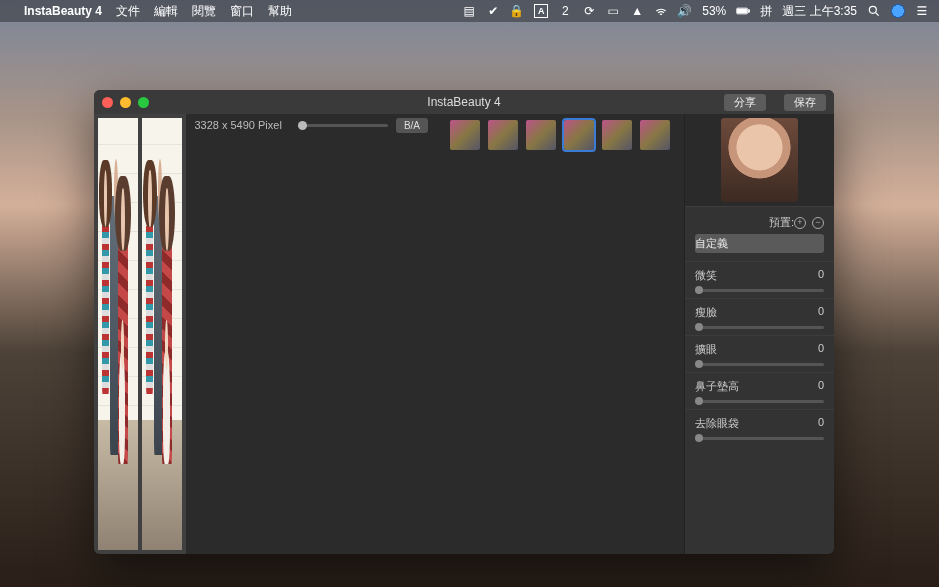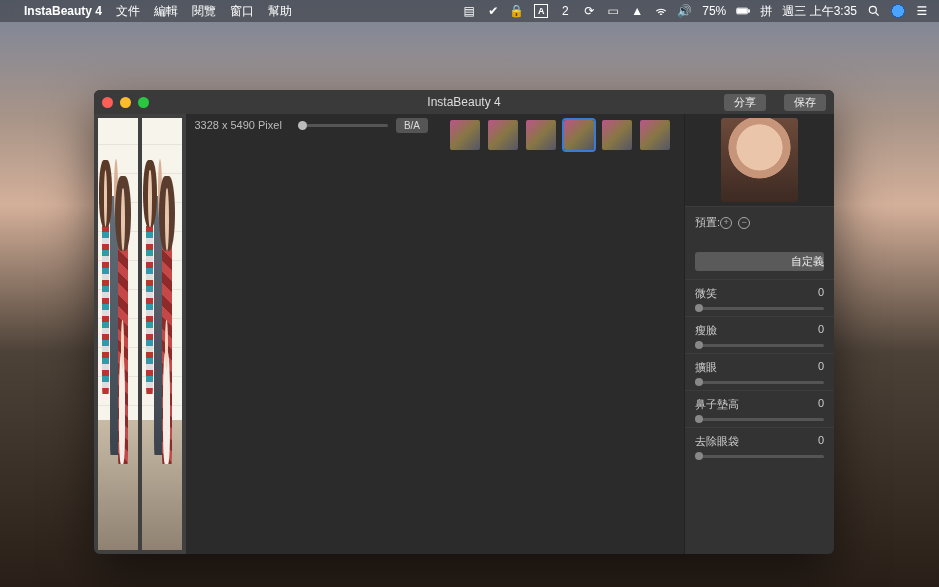--- a/index.html
+++ b/index.html
@@ -97,25 +97,25 @@
 }
 .face-strip{ height:92px; background:#2a2a2a; display:flex; align-items:center; justify-content:center; gap:4px; padding:4px;}
 .face-strip .main-face{ flex:1; height:100%;
   background: radial-gradient(circle at 50% 35%, #eac5a9 0 34%, #c79579 35% 46%, transparent 47%),
               linear-gradient(#6d4a3b,#3d2a22);
   border-radius:3px;}
 .face-strip .side-col{width:28px;display:flex;flex-direction:column;gap:4px;}
 .mini{flex:1;border-radius:2px;
   background:radial-gradient(circle at 50% 40%,#e8c5a8 0 40%,#7a5a48 41%);}
 .panel{ padding:8px 10px; border-top:1px solid #3c3c3c;}
-.row-label{ display:flex; align-items:center; justify-content:flex-start; margin-bottom:22px;}
+.row-label{ display:flex; align-items:center; justify-content:flex-end; margin-bottom:4px;}
 .row-label .iconset{display:flex;gap:6px;color:#aaa;}
 .preset-sel{
   width:100%; background:#5a5a5a; color:#eee; border:none; font-size:11px;
-  text-align:right; padding:2px 0; border-radius:3px;
+  text-align:left; padding:2px 0; border-radius:3px;
 }
 .chk{ display:flex; align-items:center; gap:6px; }
 .chk input{accent-color:#888;}
 .slider-block{ padding:6px 10px; border-top:1px solid #3c3c3c;}
 .slider-head{ display:flex; justify-content:space-between; margin-bottom:4px;gap:24px;}
 .slider-track{ height:3px; background:#555; border-radius:2px; position:relative; margin-top:6px;}
 .slider-thumb{position:absolute;left:0;top:-3px;width:8px;height:8px;border-radius:50%;background:#888;}
 .circ-icon{width:12px;height:12px;border:1px solid #aaa;border-radius:50%;display:inline-flex;align-items:center;justify-content:center;font-size:9px;line-height:1;}
 </style>
 </head>
@@ -139,21 +139,21 @@
     <span class="micon">2</span>
     <span class="micon">⟳</span>
     <span class="micon">▭</span>
     <span class="micon">▲</span>
     <span class="micon">
       <svg viewBox="0 0 24 24" fill="none" stroke="#fff" stroke-width="2">
           <path d="M4 12a12 12 0 0116 0M7 15a8 8 0 0110 0M10 18a4 4 0 014 0"></path>
         </svg>
     </span>
     <span class="micon">🔊</span>
-    <span>75%</span>
+    <span>53%</span>
     <span class="micon">
       <svg viewBox="0 0 24 12" fill="none" stroke="#fff" stroke-width="1.4">
           <rect x="1" y="1" width="19" height="10" rx="2"></rect>
           <rect x="21" y="4" width="2" height="4" fill="#fff"></rect>
           <rect x="2.5" y="2.5" width="16" height="7" fill="#fff"></rect>
         </svg>
     </span>
     <span>拼</span>
     <span>週三 上午3:35</span>
     <span class="micon">

